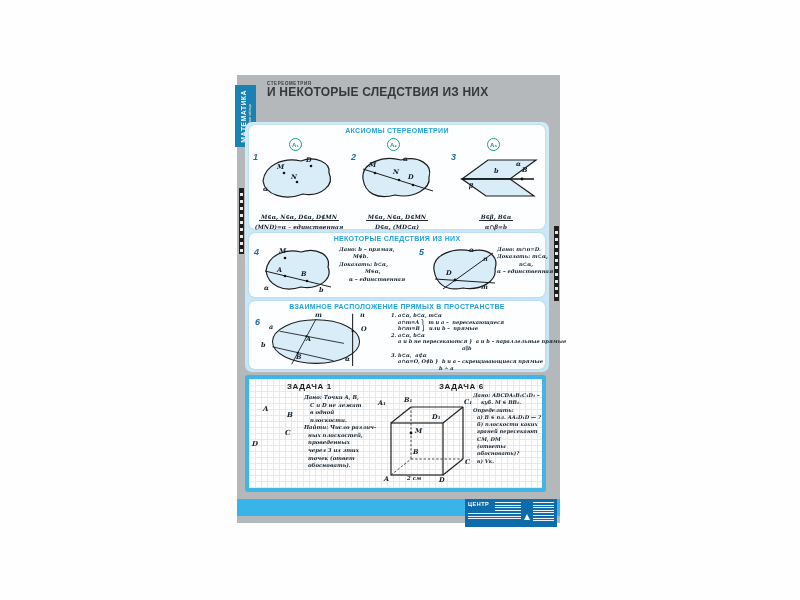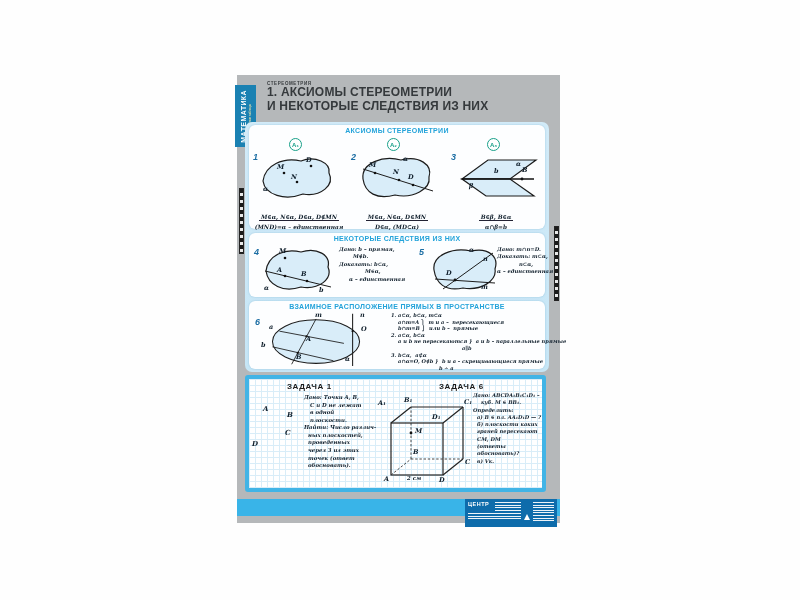--- a/index.html
+++ b/index.html
@@ -51,21 +51,20 @@
     <div class="tab">
       <span class="t1">МАТЕМАТИКА</span>
       <span class="t2">учебные таблицы</span>
     </div>
 
     <div class="rail" style="left:2px;top:113px;height:66px;"></div>
     <div class="rail" style="left:317px;top:151px;height:75px;"></div>
 
     <div class="hdr">
       <div class="eyebrow">СТЕРЕОМЕТРИЯ</div>
-      <div class="title">1. АКСИОМЫ СТЕРЕОМЕТРИИ</div>
       <div class="title">И НЕКОТОРЫЕ СЛЕДСТВИЯ ИЗ НИХ</div>
     </div>
 
     <div class="panel">
 
       <div class="card" style="top:3px;height:104px;">
         <div class="sec-head">АКСИОМЫ СТЕРЕОМЕТРИИ</div>
 
         <div style="position:absolute;left:2px;top:13px;width:96px;height:88px;">
           <span class="fig-num" style="left:2px;top:14px;">1</span>

